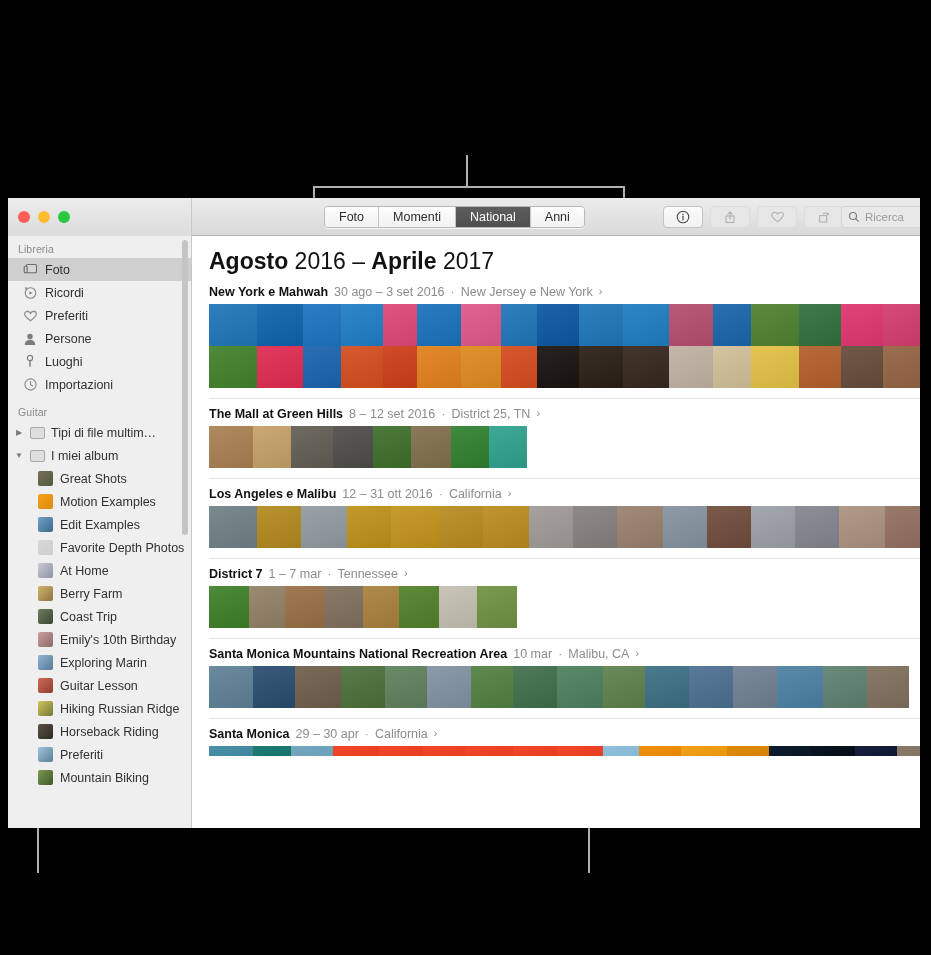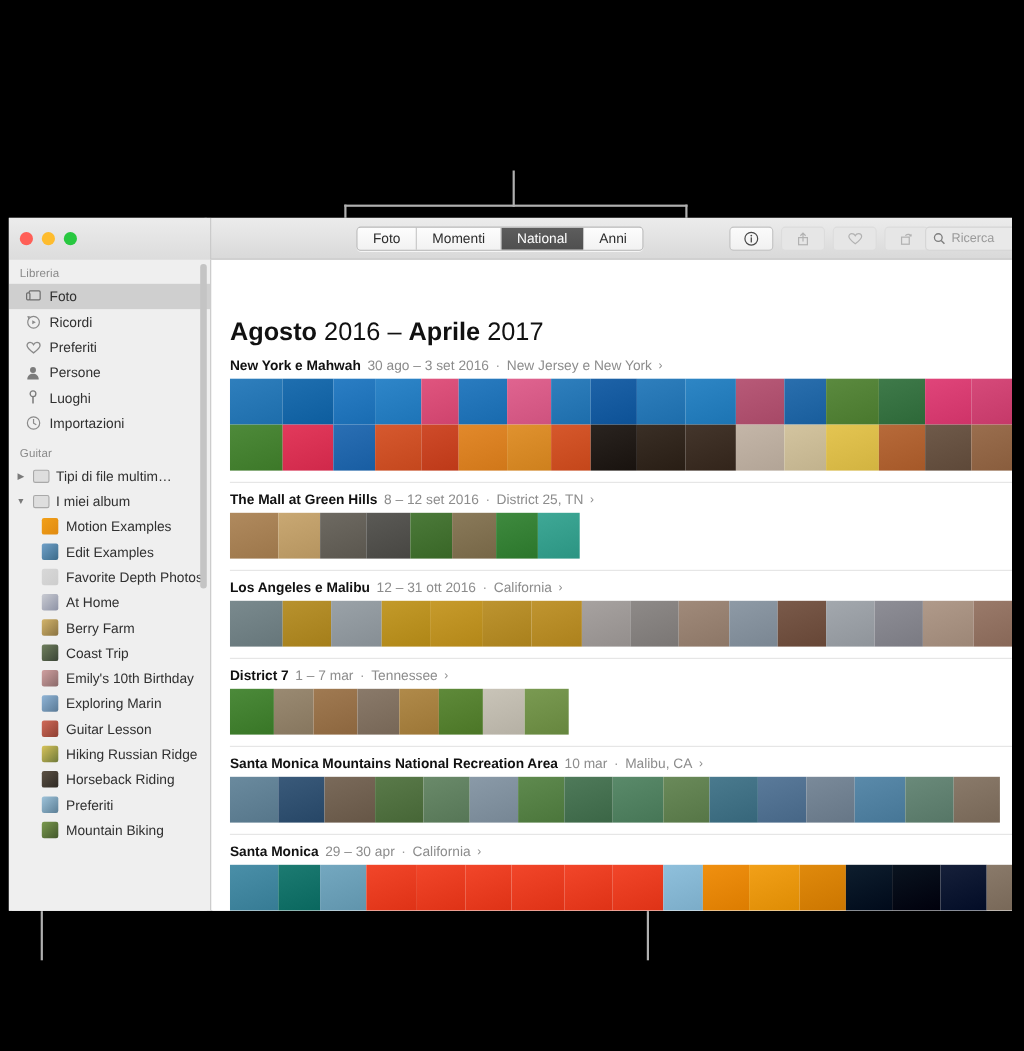--- a/index.html
+++ b/index.html
@@ -87,29 +87,29 @@
   .tri { width:10px; flex:0 0 10px; font-size:8px; color:#7a7a7a; text-align:center; }
   .folder { width:15px; height:12px; flex:0 0 15px; background:#dedede; border:1px solid #a9a9a9; border-radius:2px; }
 
   .sb-sub { height:23px; display:flex; align-items:center; gap:7px; padding-left:30px; font-size:12.5px; color:#303030; }
   .thumb { width:15px; height:15px; flex:0 0 15px; border-radius:2px; background:#b9b9b9; overflow:hidden; }
 
   .sb-scroll { position:absolute; right:3px; top:4px; width:6px; height:295px; background:#c4c4c4; border-radius:3px; }
 
   
   .content {
-    position:absolute; left:185px; top:38px; width:727px; height:592px;
-    background:#fff; overflow:hidden;margin-top:40px;
+    position:absolute; left:185px; top:38px; width:727px; height:520px;
+    background:#fff; overflow:hidden;
   }
   .page-title { font-size:23px; color:#111; padding:12px 0 2px 16px; font-weight:400; }
   .page-title b { font-weight:700; }
 
   .coll { padding:0 0 0 0; }
   .coll-head {
-    display:flex; align-items:center; gap:6px; padding:8px 0 5px 16px;
+    display:flex; align-items:flex-start; gap:6px; padding:8px 0 5px 16px;
     font-size:12.5px; white-space:nowrap;
   }
   .coll-name { font-weight:700; color:#111; }
   .coll-date { color:#8c8c8c; }
   .coll-dot { color:#9a9a9a; }
   .coll-loc { color:#8c8c8c; }
   .chev { color:#8a8a8a; font-size:11px; }
 
   .strip { display:flex; margin-left:16px; overflow:hidden; }
   .cell { flex:0 0 auto; }
@@ -259,20 +259,24 @@
         <span class="lbl">Tipi di file multim…</span>
       </div>
 
       <div class="sb-alb">
         <span class="tri">▼</span>
         <span class="folder"></span>
         <span class="lbl">I miei album</span>
       </div>
 
       <div id="album-list">
+          <div class="sb-sub">
+            <span class="thumb" style="background: linear-gradient(135deg, rgb(122, 106, 85) 0%, rgb(76, 95, 62) 100%);"></span>
+            <span class="lbl">Great Shots</span>
+          </div>
           <div class="sb-sub">
             <span class="thumb" style="background: linear-gradient(135deg, rgb(242, 160, 24) 0%, rgb(224, 138, 16) 100%);"></span>
             <span class="lbl">Motion Examples</span>
           </div>
           <div class="sb-sub">
             <span class="thumb" style="background: linear-gradient(135deg, rgb(111, 160, 200) 0%, rgb(60, 107, 138) 100%);"></span>
             <span class="lbl">Edit Examples</span>
           </div>
           <div class="sb-sub">
             <span class="thumb" style="background: linear-gradient(135deg, rgb(216, 216, 216) 0%, rgb(205, 205, 205) 100%);"></span>

